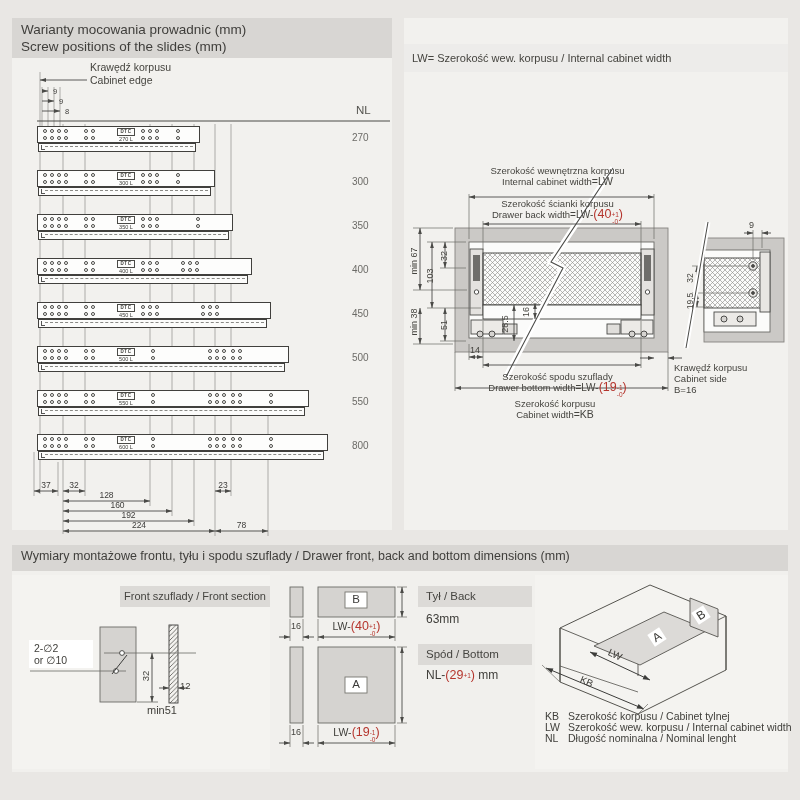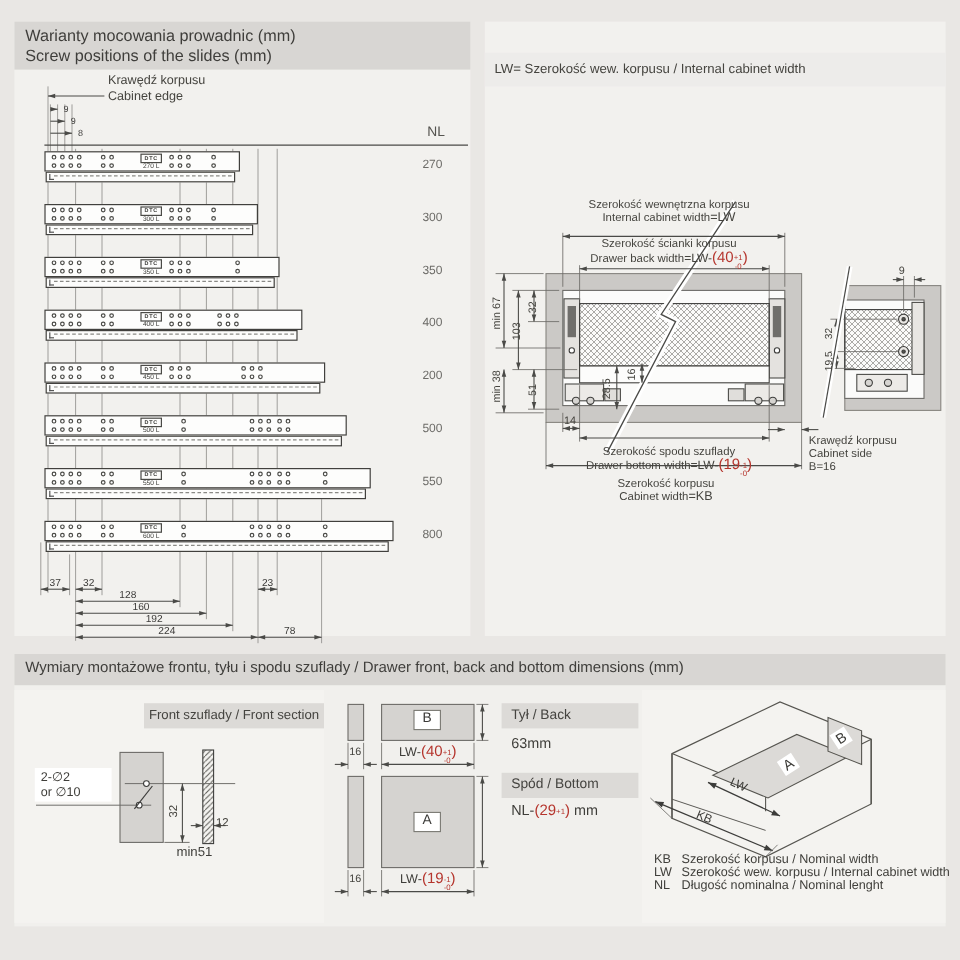--- a/index.html
+++ b/index.html
@@ -394,21 +394,21 @@
         <i>+1</i>
         <i></i>
       </span><span class="red vbig">)</span><span> mm</span>
   </div>
 
   <div class="isoletter" style="left:650px;top:630px;transform:rotate(-33deg);">A</div>
   <div class="isoletter" style="left:694px;top:608px;transform:rotate(-33deg);">B</div>
   <div class="isoaxis" style="left:608px;top:649px;transform:rotate(25deg);">LW</div>
   <div class="isoaxis" style="left:580px;top:676px;transform:rotate(23deg);">KB</div>
 
-  <div class="t legend-row" style="left:545px;top:710px;"><span class="lk">KB</span><span>Szerokość korpusu / Nominal width</span></div>
+  <div class="t legend-row" style="left:545px;top:710px;"><span class="lk">KB</span><span>Szerokość korpusu / Cabinet tylnej</span></div>
   <div class="t legend-row" style="left:545px;top:721px;"><span class="lk">LW</span><span>Szerokość wew. korpusu / Internal cabinet width</span></div>
   <div class="t legend-row" style="left:545px;top:732px;"><span class="lk">NL</span><span>Długość nominalna / Nominal lenght</span></div>
 
 <div class="slide-row" style="left: 37px; top: 126px; width: 163px;">
       <div class="slide-body">
         <span class="hole" style="left:5px;top:2px"></span>
         <span class="hole" style="left:5px;top:9px"></span>
         <span class="hole" style="left:12px;top:2px"></span>
         <span class="hole" style="left:12px;top:9px"></span>
         <span class="hole" style="left:19px;top:2px"></span>
@@ -555,21 +555,21 @@
         <span class="hole" style="left:170px;top:2px"></span>
         <span class="hole" style="left:170px;top:9px"></span>
         <span class="hole" style="left:177px;top:2px"></span>
         <span class="hole" style="left:177px;top:9px"></span>
       </div>
       <div class="slide-rail">
         <span class="hook"></span>
         <div class="rail-dash"></div>
       </div>
     </div>
-    <div class="t nlv" style="top: 308px;">200</div>
+    <div class="t nlv" style="top: 308px;">450</div>
     <div class="slide-row" style="left: 37px; top: 346px; width: 252px;">
       <div class="slide-body">
         <span class="hole" style="left:5px;top:2px"></span>
         <span class="hole" style="left:5px;top:9px"></span>
         <span class="hole" style="left:12px;top:2px"></span>
         <span class="hole" style="left:12px;top:9px"></span>
         <span class="hole" style="left:19px;top:2px"></span>
         <span class="hole" style="left:19px;top:9px"></span>
         <span class="hole" style="left:26px;top:2px"></span>
         <span class="hole" style="left:26px;top:9px"></span>

